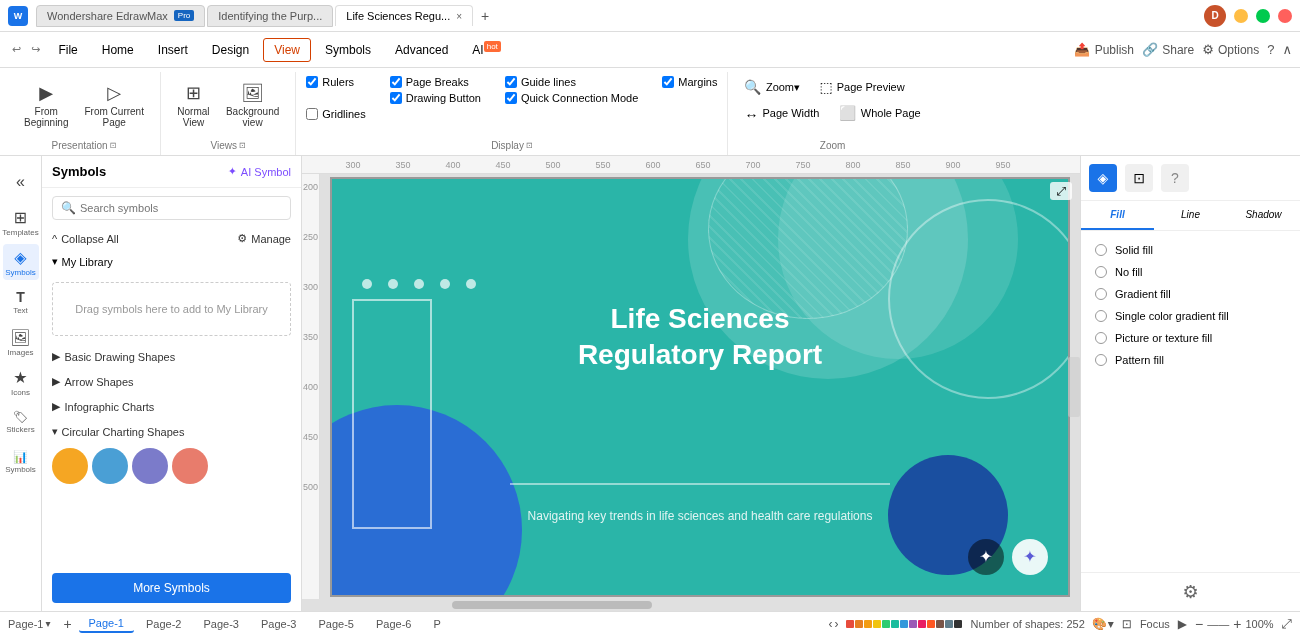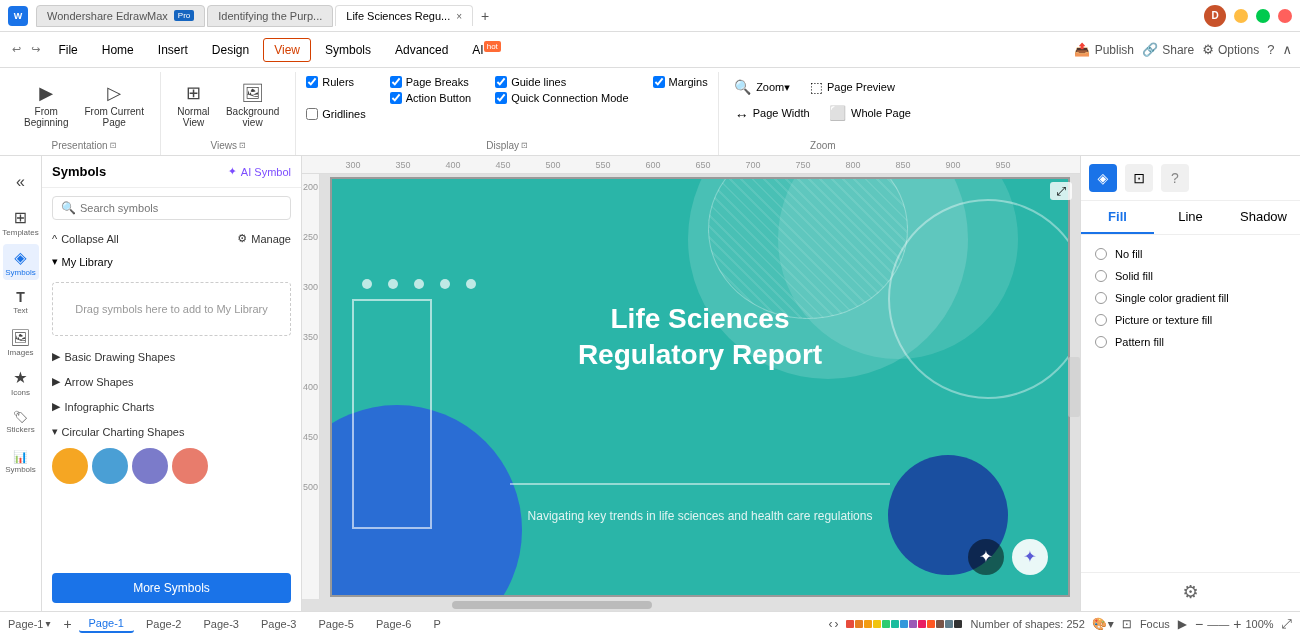--- a/index.html
+++ b/index.html
@@ -96,21 +96,21 @@
     .ruler-mark { min-width: 50px; text-align: center; }
     .canvas-wrapper { display: flex; flex: 1; overflow: hidden; }
     .ruler-v { width: 18px; background: #f5f5f5; border-right: 1px solid #ddd; display: flex; flex-direction: column; padding-top: 8px; }
     .ruler-mark-v { height: 50px; font-size: 9px; color: #999; writing-mode: horizontal-tb; text-align: center; }
     .canvas { flex: 1; background: #e0e0e0; position: relative; overflow: hidden; display: flex; align-items: center; justify-content: center; }
     .slide-canvas { width: 740px; height: 420px; background: #2ab5a8; position: relative; overflow: hidden; border: 2px solid #999; }
 
     
     .right-panel { width: 220px; background: #fff; border-left: 1px solid #ddd; display: flex; flex-direction: column; }
     .right-panel-tabs { display: flex; border-bottom: 1px solid #eee; }
-    .right-tab { flex: 1; padding: 8px 8px; text-align: center; font-size: 13px; cursor: pointer; border-bottom: 2px solid transparent; }
+    .right-tab { flex: 1; padding: 8px 8px; text-align: center; font-size: 10px; cursor: pointer; border-bottom: 2px solid transparent; font-style: italic; }
     .right-tab.active { color: #1a73e8; border-bottom: 2px solid #1a73e8; font-weight: 600; }
     .fill-options { padding: 8px; }
     .fill-option { display: flex; align-items: center; gap: 8px; padding: 5px 6px; cursor: pointer; font-size: 11px; border-radius: 3px; }
     .radio-circle { width: 12px; height: 12px; border-radius: 50%; border: 1px solid #999; background: #fff; flex-shrink: 0; }
 
     
     .status-bar {
       height: 24px; background: #fff; border-top: 1px solid #ddd;
       display: flex; align-items: center; padding: 0 8px; gap: 8px; font-size: 11px; color: #555;
     }
@@ -253,21 +253,21 @@
               <span>Gridlines</span>
           </label>
         </div>
         <div class="view-row" style="display:flex; flex-direction:column; gap:4px;">
           <label class="checkbox-item">
             <input type="checkbox" checked="" style=""> 
               <span>Page Breaks</span>
           </label>
           <label class="checkbox-item">
             <input type="checkbox" checked="" style=""> 
-              <span>Action Button</span>
+              <span>Drawing Button</span>
           </label>
         </div>
         <div class="view-row" style="display:flex; flex-direction:column; gap:4px;">
           <label class="checkbox-item">
             <input type="checkbox" checked="" style=""> 
               <span>Guide lines</span>
           </label>
           <label class="checkbox-item">
             <input type="checkbox" checked="" style=""> 
               <span>Quick Connection Mode</span>
@@ -497,25 +497,29 @@
       <div style="width:28px; height:28px; background:#f0f0f0; border-radius:4px; display:flex; align-items:center; justify-content:center; font-size:14px; margin:4px; color:#888;">?</div>
     </div>
     <div class="right-panel-tabs">
       <div class="right-tab active">Fill</div>
       <div class="right-tab">Line</div>
       <div class="right-tab">Shadow</div>
     </div>
     <div class="fill-options">
       <div class="fill-option">
         <div class="radio-circle"></div>
-        <span>No fill</span>
+        <span>Solid fill</span>
       </div>
       <div class="fill-option">
         <div class="radio-circle"></div>
-        <span>Solid fill</span>
+        <span>No fill</span>
+      </div>
+      <div class="fill-option">
+        <div class="radio-circle"></div>
+        <span>Gradient fill</span>
       </div>
       <div class="fill-option">
         <div class="radio-circle"></div>
         <span>Single color gradient fill</span>
       </div>
       <div class="fill-option">
         <div class="radio-circle"></div>
         <span>Picture or texture fill</span>
       </div>
       <div class="fill-option">

